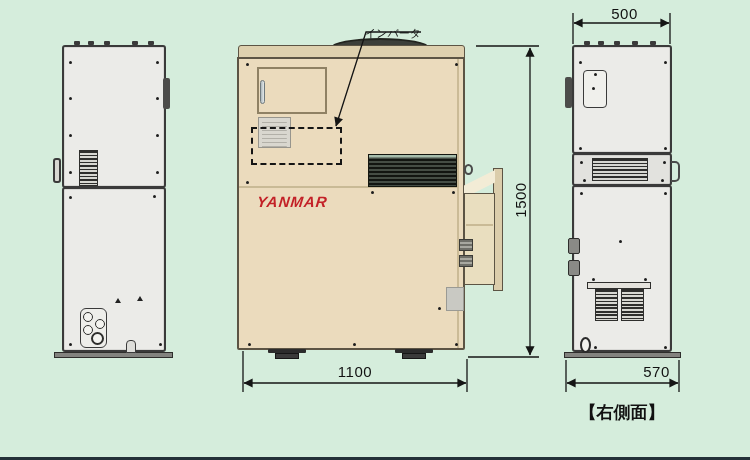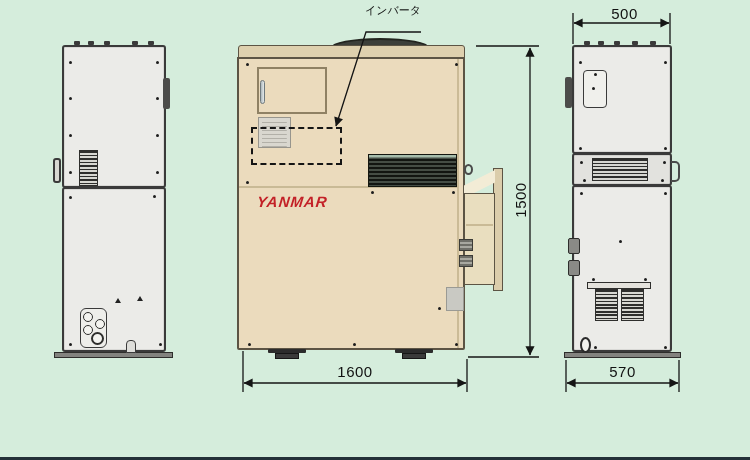--- a/index.html
+++ b/index.html
@@ -207,23 +207,24 @@
       <line x1="243" y1="351" x2="243" y2="392"></line>
       <line x1="467" y1="359" x2="467" y2="392"></line>
       <line x1="244" y1="383" x2="466" y2="383" marker-start="url(#arr)" marker-end="url(#arr)"></line>
 
       <line x1="566" y1="360" x2="566" y2="392"></line>
       <line x1="679" y1="360" x2="679" y2="392"></line>
       <line x1="567" y1="383" x2="678" y2="383" marker-start="url(#arr)" marker-end="url(#arr)"></line>
     </g>
   </svg>
 
-  <div class="callout" style="left:363px; top:3px; width:60px;">インバータ</div>
+  <div class="callout" style="left:363px; top:26px; width:60px;">インバータ</div>
 
   <div class="dim-text" style="left:576px; top:5px; width:97px;">500</div>
   <div class="dim-text" id="dim-1500" style="left:497px; top:192px; width:46px; height:16px;">1500</div>
-  <div class="dim-text" style="left:243px; top:363px; width:224px;">1600</div>
-  <div class="dim-text" style="left:566px; top:363px; width:113px;">570</div>
-
+  <div class="dim-text" style="left:243px; top:363px; width:224px;">1100</div>
+  <div class="dim-text" style="left:566px; top:363px; width:113px;padding-left:34px;">570</div>
+
+  <div class="caption" style="left:567px; top:401px; width:110px;">【右側面】</div>
 
 
   <div id="bottom-bar"></div>
 </div>
 
 </body></html>

